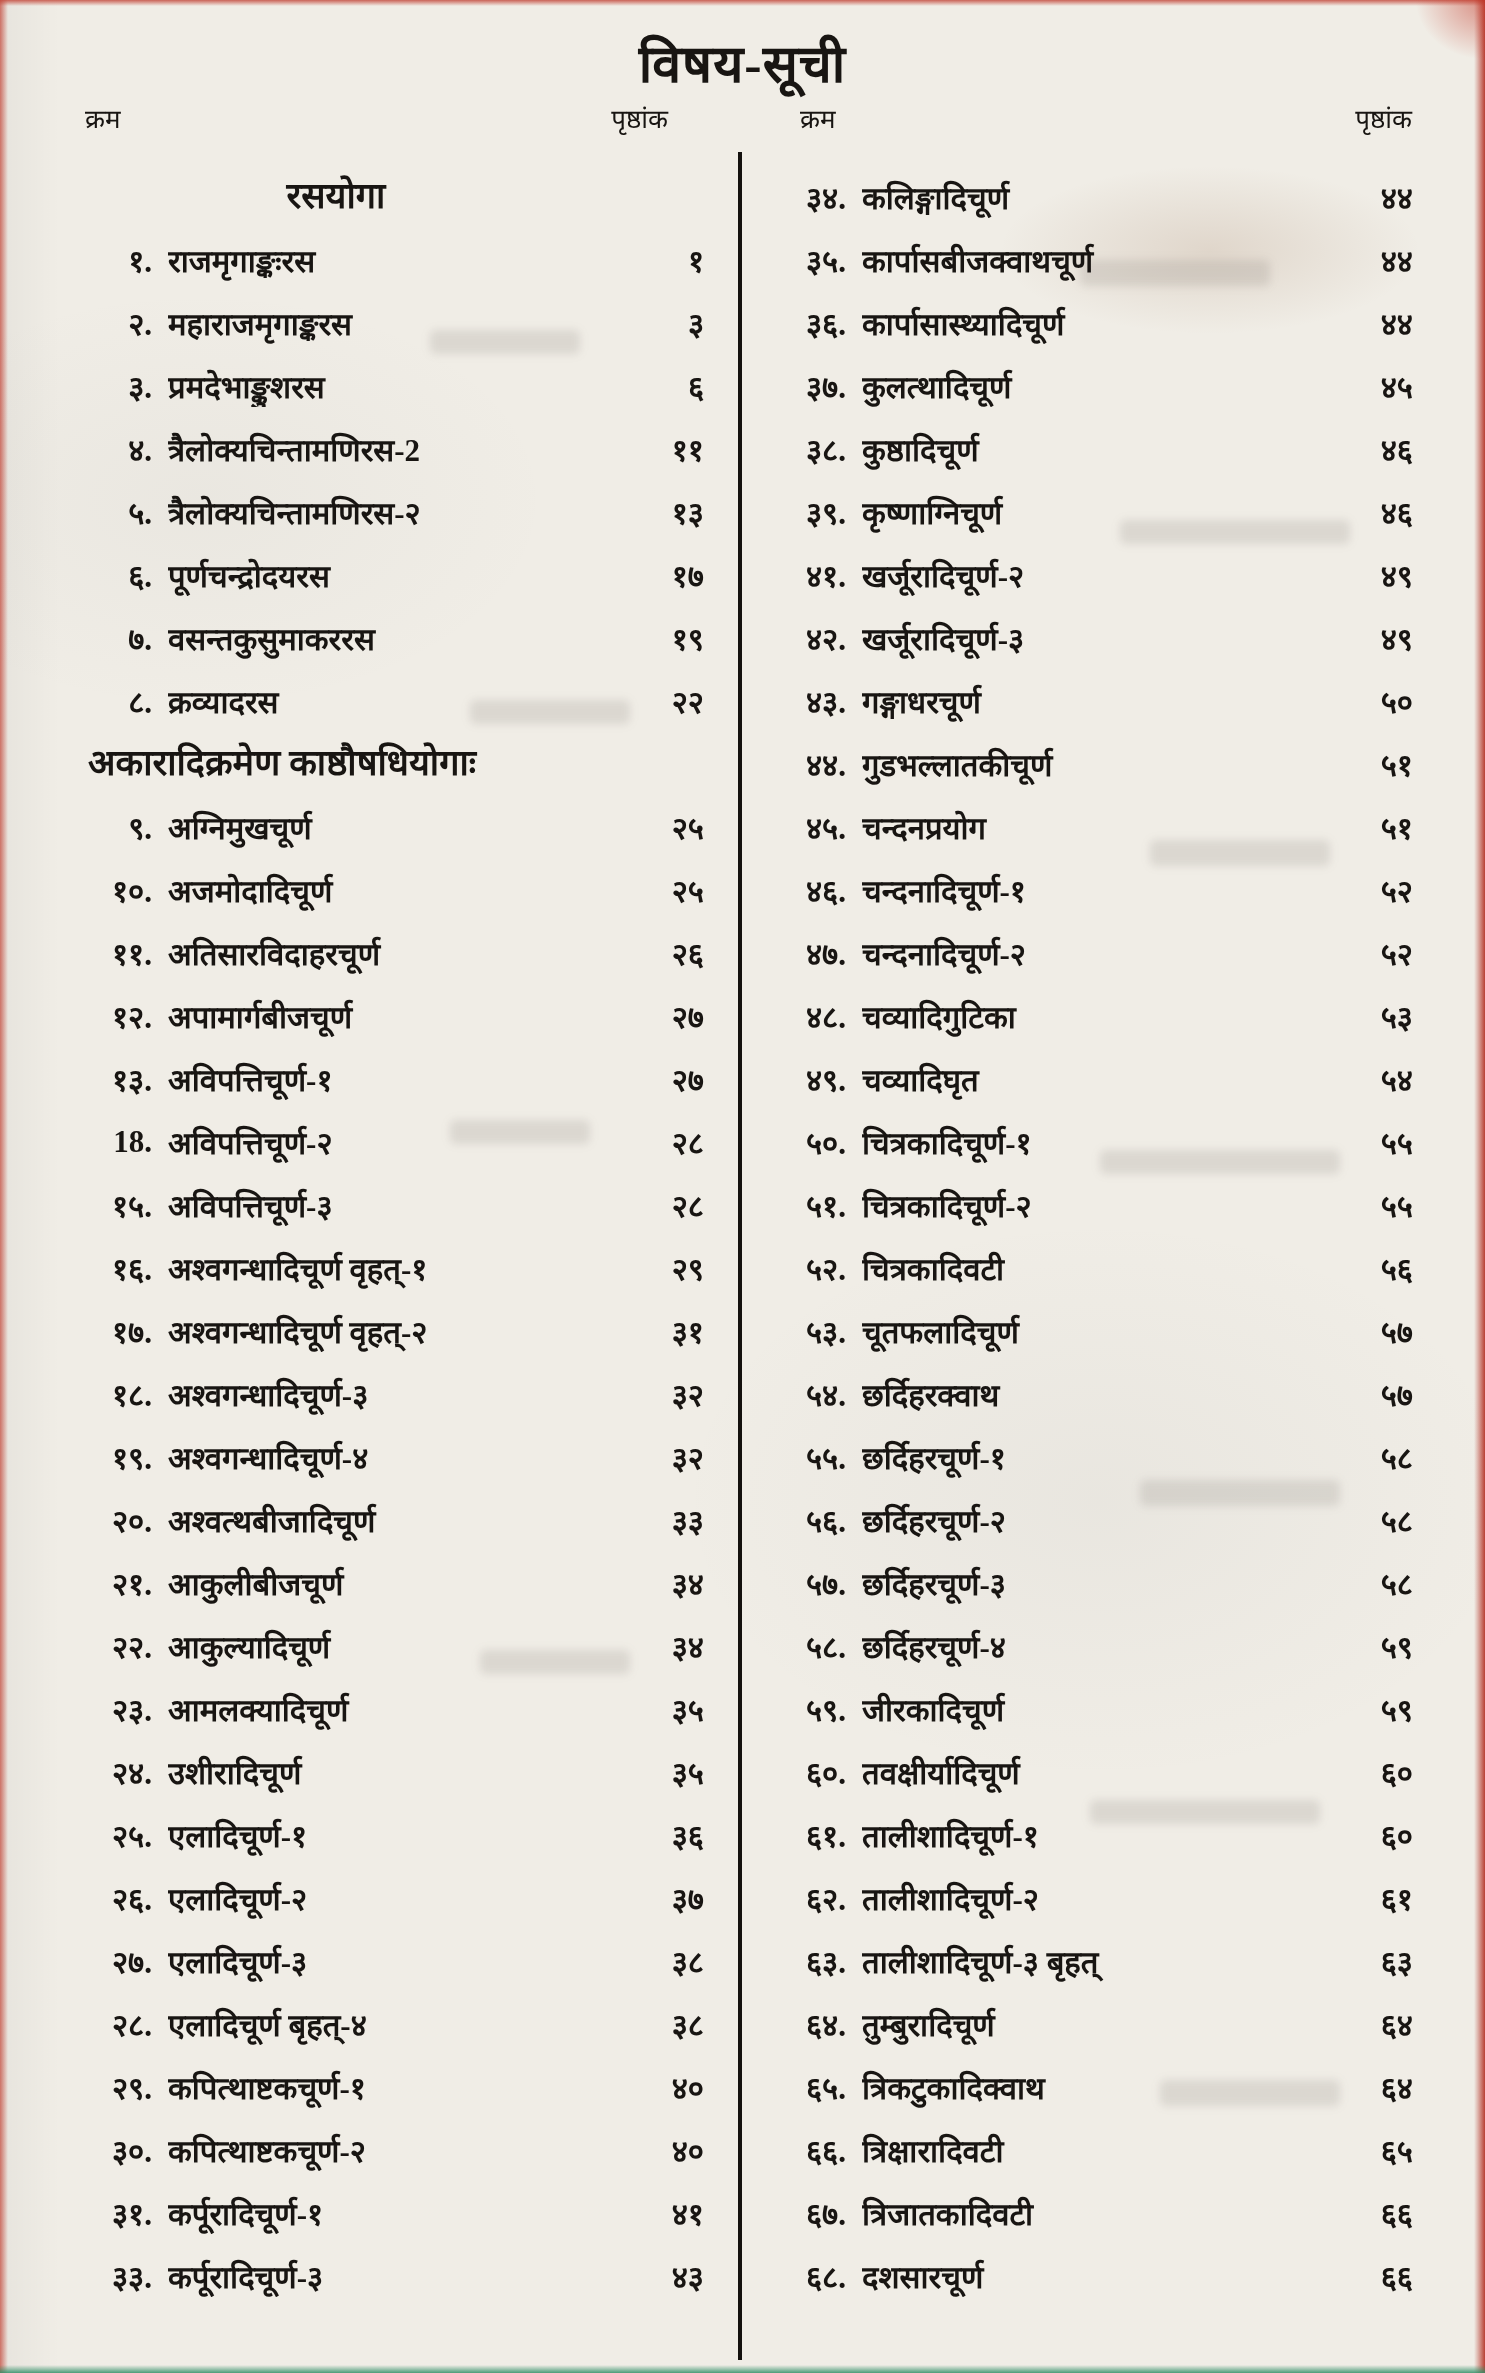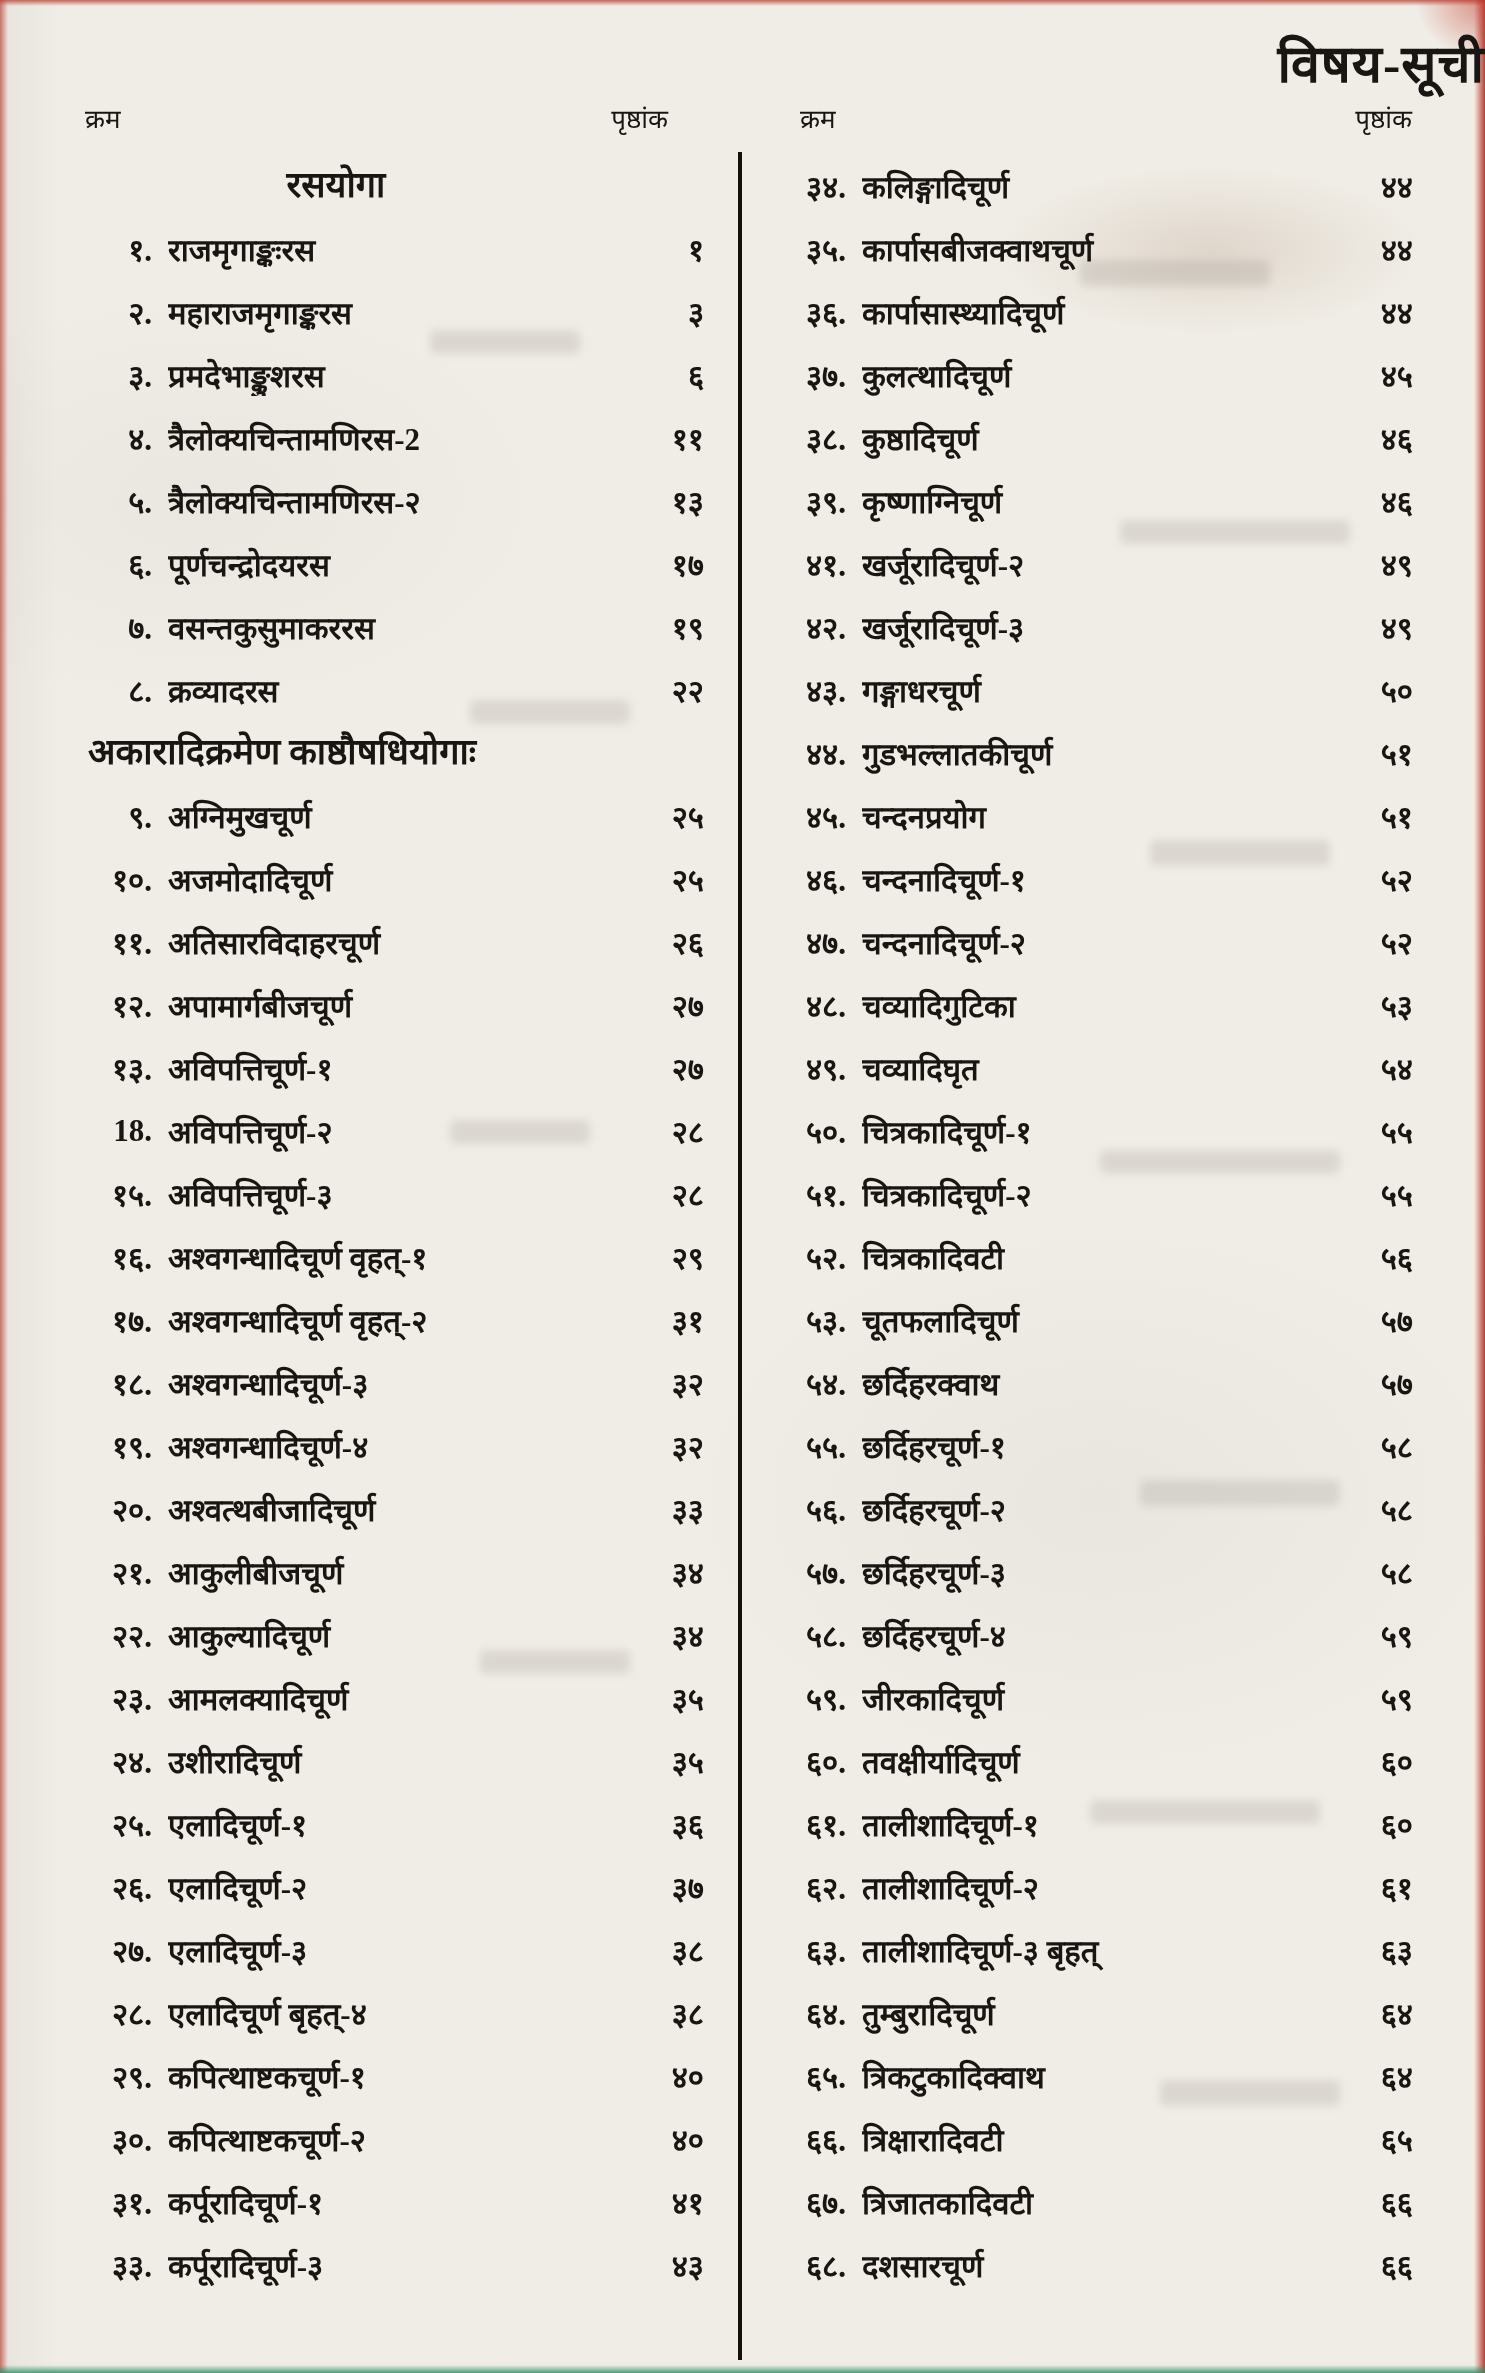--- a/index.html
+++ b/index.html
@@ -38,41 +38,41 @@
     background:linear-gradient(0deg, rgba(47,142,102,.85), rgba(47,142,102,0));}
   .corner-smudge{
     position:absolute;right:0;top:0;width:70px;height:60px;
     background:radial-gradient(ellipse at top right, rgba(196,60,45,.55), transparent 70%);
   }
   
   .ghost{position:absolute;background:rgba(90,85,80,.14);filter:blur(4px);border-radius:6px;pointer-events:none;}
 
   .title{
     position:absolute;top:26px;left:0;width:100%;
-    text-align:right;
+    text-align:center;
     font-size:52px;font-weight:bold;
     letter-spacing:1px;
   }
   .head-row{
     position:absolute;top:100px;left:0;width:100%;
     height:52px;
   }
   .head-cell{position:absolute;font-size:26px;font-weight:normal;}
   .h-serial-left{left:85px;}
   .h-page-left{left:0;width:668px;text-align:right;}
   .h-serial-right{left:800px;}
   .h-page-right{left:0;width:1412px;text-align:right;}
 
   .divider{
     position:absolute;left:738px;top:152px;width:4px;height:2208px;
     background:#14110e;
   }
 
   .cols{position:absolute;top:150px;left:0;width:100%;}
-  .col{position:absolute;top:4px;}
+  .col{position:absolute;top:15px;}
   .col-left{left:0;width:742px;}
   .col-right{left:742px;width:743px;}
   .col-left .rows{padding:0 38px 0 88px;}
   .col-right .rows{padding:0 72px 0 40px;}
 
   .row{display:flex;align-items:center;height:63px;font-weight:bold;}
   .row .num{width:80px;text-align:right;font-size:31px;flex:none;padding-right:16px;box-sizing:border-box;}
   .row .name{flex:1;font-size:31px;white-space:nowrap;overflow:hidden;}
   .row .pg{width:72px;text-align:right;font-size:31px;flex:none;}
   .row.section{display:block;}

